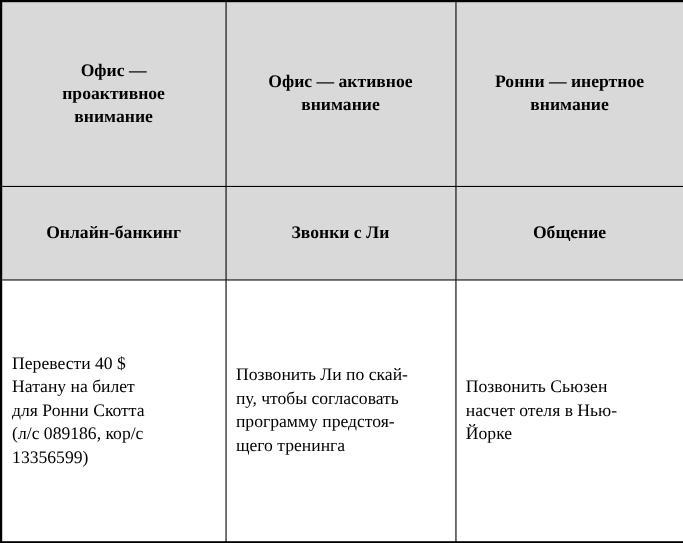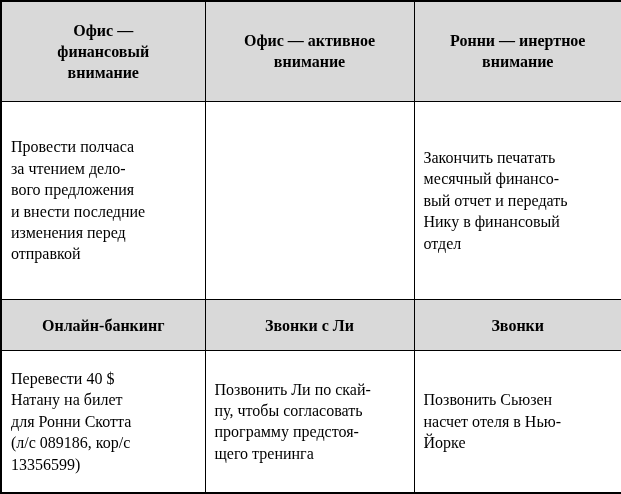--- a/index.html
+++ b/index.html
@@ -56,45 +56,31 @@
 
 <table class="tasks">
   <colgroup>
     <col style="width:204px">
     <col style="width:209px">
     <col style="width:208px">
   </colgroup>
   <tbody>
     <tr class="r1">
       <td class="hc">Офис —
-финансовый
+проактивное
 внимание</td>
       <td class="hc">Офис — активное
 внимание</td>
       <td class="hc">Ронни — инертное
 внимание</td>
     </tr>
-    <tr class="r3">
-      <td class="bc">Провести полчаса
-за чтением дело-
-вого предложения
-и внести последние
-изменения перед
-отправкой</td>
-      <td class="bc"></td>
-      <td class="bc">Закончить печатать
-месячный финансо-
-вый отчет и передать
-Нику в финансовый
-отдел</td>
-    </tr>
     <tr class="r4">
       <td class="hc">Онлайн-банкинг</td>
       <td class="hc">Звонки с Ли</td>
-      <td class="hc">Звонки</td>
+      <td class="hc">Общение</td>
     </tr>
     <tr class="r5">
       <td class="bc">Перевести 40 $
 Натану на билет
 для Ронни Скотта
 (л/с 089186, кор/с
 13356599)</td>
       <td class="bc">Позвонить Ли по скай-
 пу, чтобы согласовать
 программу предстоя-

